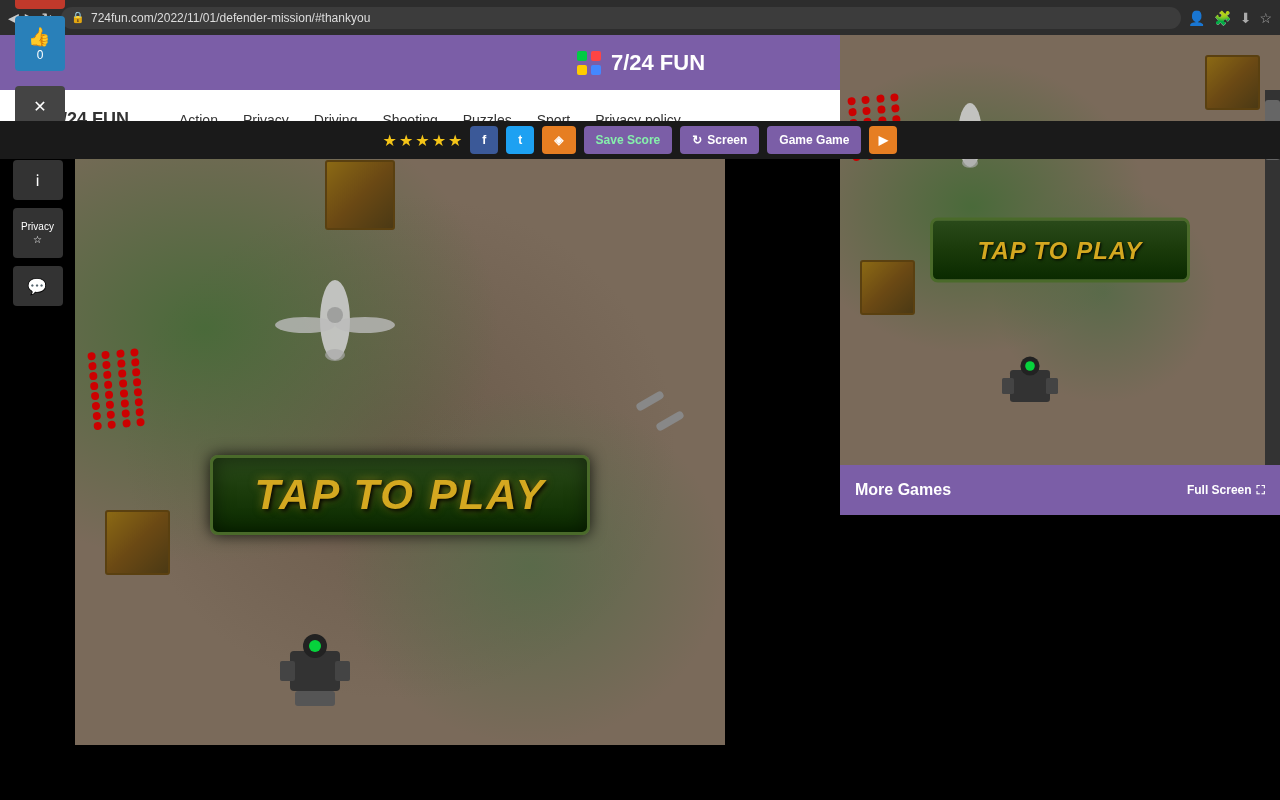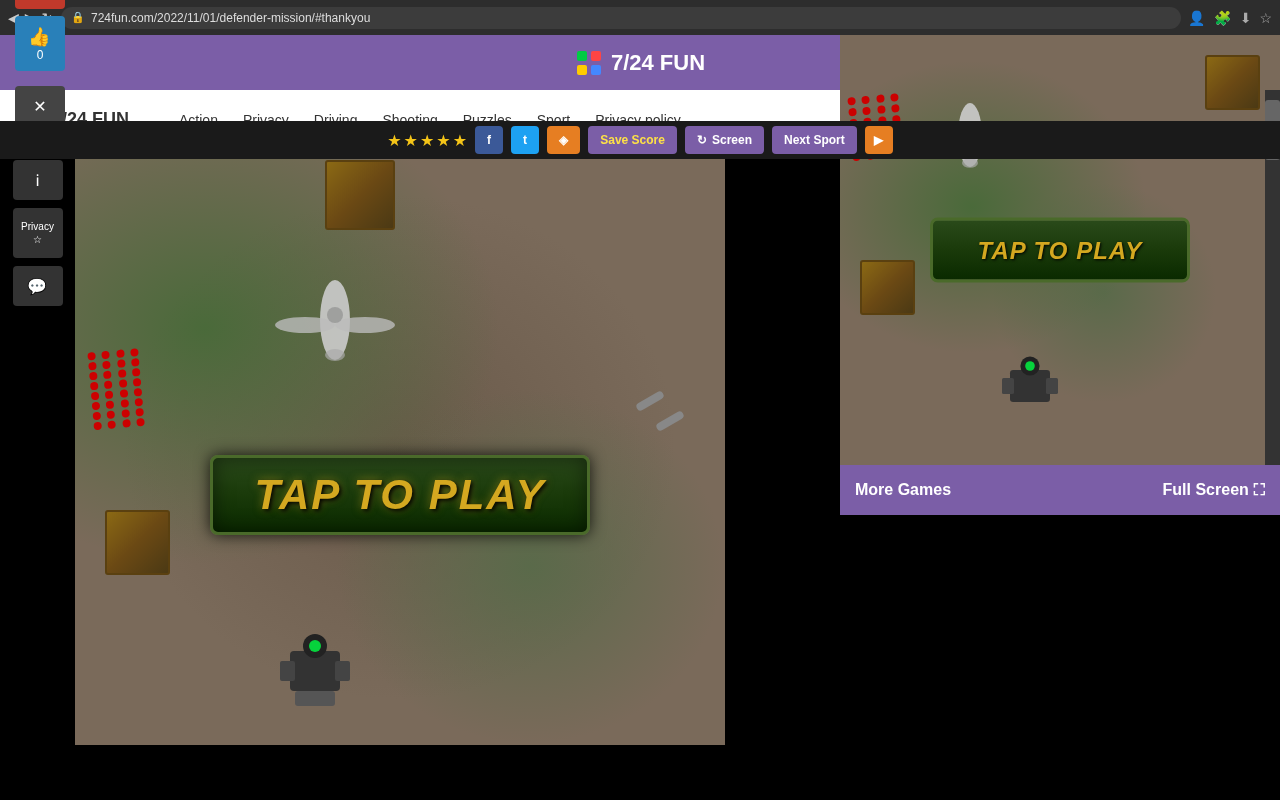--- a/index.html
+++ b/index.html
@@ -322,21 +322,21 @@
       padding: 8px 15px;
     }
     .more-games-text {
       color: white;
       font-size: 16px;
       font-weight: bold;
       cursor: pointer;
     }
     .fullscreen-text {
       color: white;
-      font-size: 16px;
+      font-size: 12px;
       font-weight: bold;
       cursor: pointer;
       display: flex;
       align-items: flex-end;
       gap: 5px;
     }
 
     
     .bottom-toolbar {
       position: absolute;
@@ -364,21 +364,21 @@
       cursor: pointer;
       font-size: 12px;
       font-weight: bold;
       display: flex;
       align-items: center;
       gap: 5px;
     }
     .btn-facebook { background: #3b5998; color: white; }
     .btn-twitter { background: #1da1f2; color: white; }
     .btn-orange { background: #e67e22; color: white; }
-    .btn-save { background: #7b5ea7; color: #fde047; }
+    .btn-save { background: #7b5ea7; color: #86efac; }
     .btn-refresh { background: #7b5ea7; color: white; }
     .btn-next { background: #7b5ea7; color: white; }
     .btn-orange-sm { background: #e67e22; color: white; width: 28px; height: 28px; padding: 0; justify-content: center; border-radius: 4px; }
 
     
     .crate {
       position: absolute;
       width: 60px;
       height: 60px;
       background: linear-gradient(135deg, #8B6914 0%, #6B4914 50%, #4B3914 100%);
@@ -669,20 +669,20 @@
       <span>◈</span>
     </button>
     <button class="toolbar-btn btn-save">
       <span>Save Score</span>
     </button>
     <button class="toolbar-btn btn-refresh">
       <span>↻</span>
       <span>Screen</span>
     </button>
     <button class="toolbar-btn btn-next">
-      <span>Next Sport</span>
+      <span>Game Game</span>
     </button>
     <button class="toolbar-btn btn-orange-sm">
       <span>▶</span>
     </button>
   </div>
 
 </div>
 
 </body></html>

